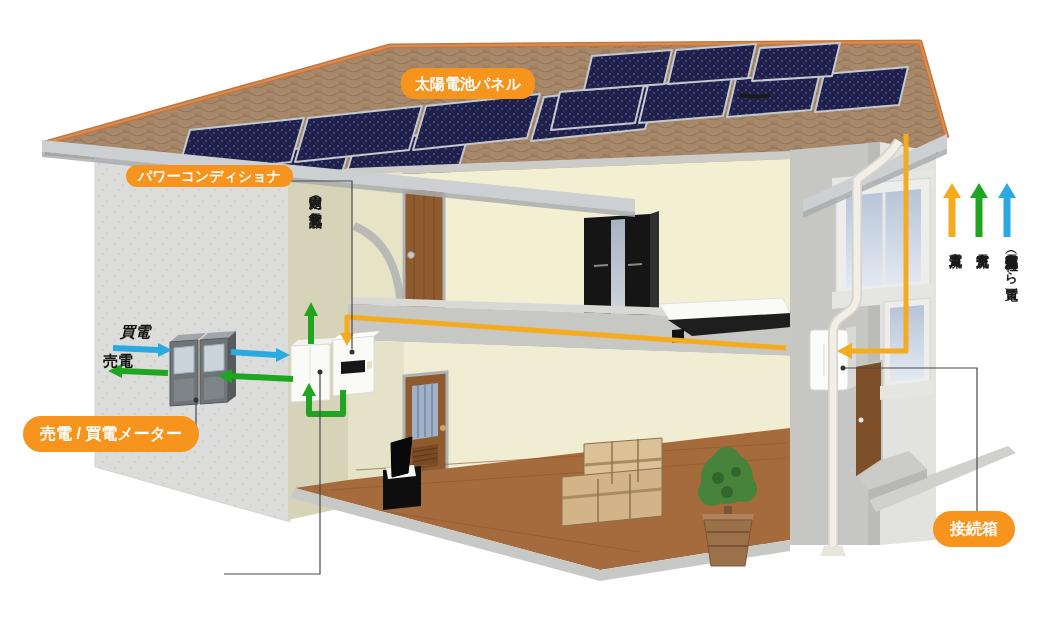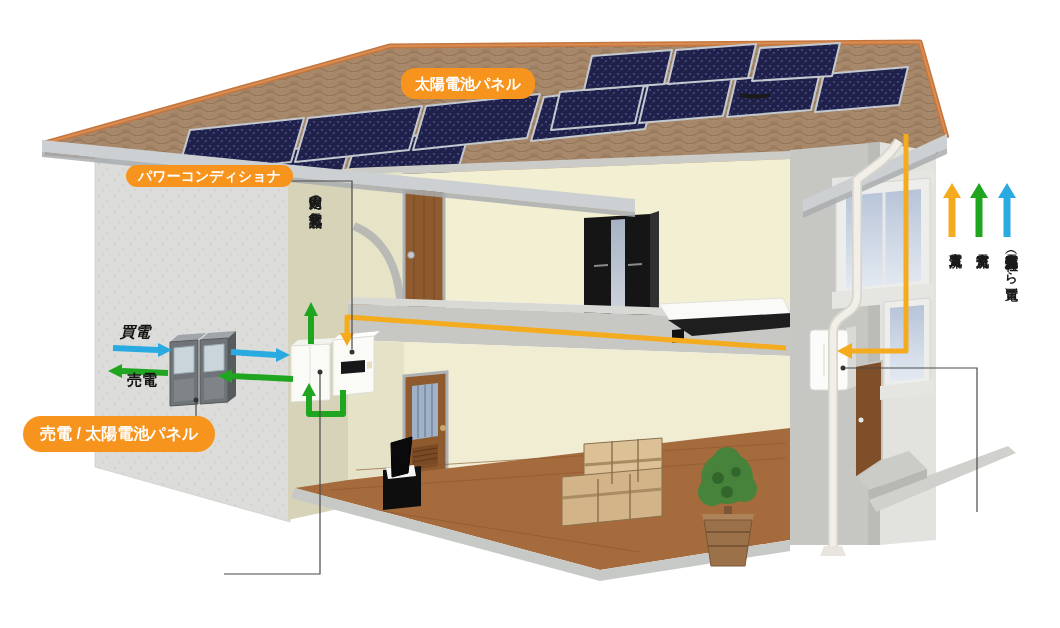--- a/index.html
+++ b/index.html
@@ -253,24 +253,25 @@
     <polygon points="943,198 961,198 952,183" fill="#F5AB1E"></polygon>
     <rect x="975.5" y="198" width="7" height="39" fill="#1FA51F"></rect>
     <polygon points="970,198 988,198 979,183" fill="#1FA51F"></polygon>
     <rect x="1003.5" y="198" width="7" height="39" fill="#29ABE2"></rect>
     <polygon points="998,198 1016,198 1007,183" fill="#29ABE2"></polygon>
   </g>
 </svg>
 
 <div class="pill pill-md" style="left:401px;top:68px;">太陽電池パネル</div>
 <div class="pill pill-sm" style="left:126px;top:165px;">パワーコンディショナ</div>
-<div class="pill pill-lg" style="left:23px;top:416px;">売電 / 太陽電池パネル</div>
+<div class="pill pill-lg" style="left:23px;top:416px;">売電 / 買電メーター</div>
+<div class="pill pill-lg" style="left:933px;top:511px;">接続箱</div>
 
 <div class="blk" style="left:120px;top:324px;font-style:italic;">買電</div>
-<div class="blk" style="left:103px;top:372px;margin-left:24px;">売電</div>
+<div class="blk" style="left:103px;top:353px;">売電</div>
 
 <div class="vtext" style="left:300px;top:184px;height:145px;width:22px;">家庭内の電化製品へ</div>
 
 <div class="vtext vtext-legend" style="left:942px;top:243px;height:80px;width:20px;">直流電力</div>
 <div class="vtext vtext-legend" style="left:969px;top:243px;height:80px;width:20px;">交流電力</div>
 <div class="vtext vtext-legend" style="left:996px;top:243px;height:240px;width:22px;">交流電力（電力会社から買電）</div>
 
 </div>
 
 </body></html>

